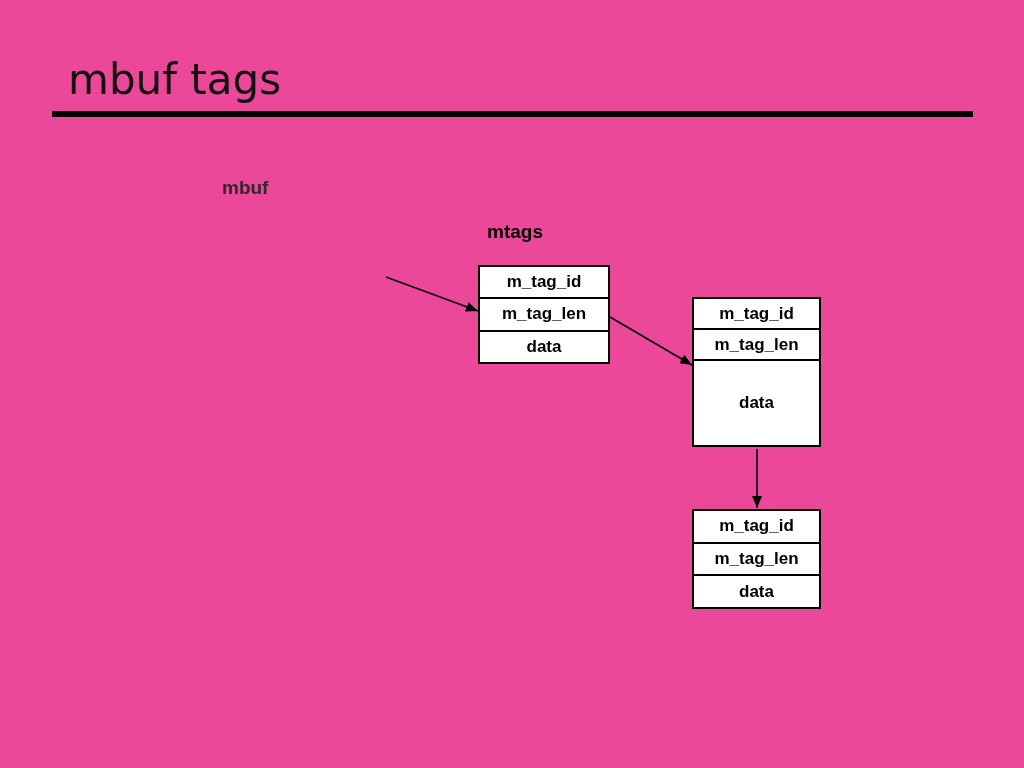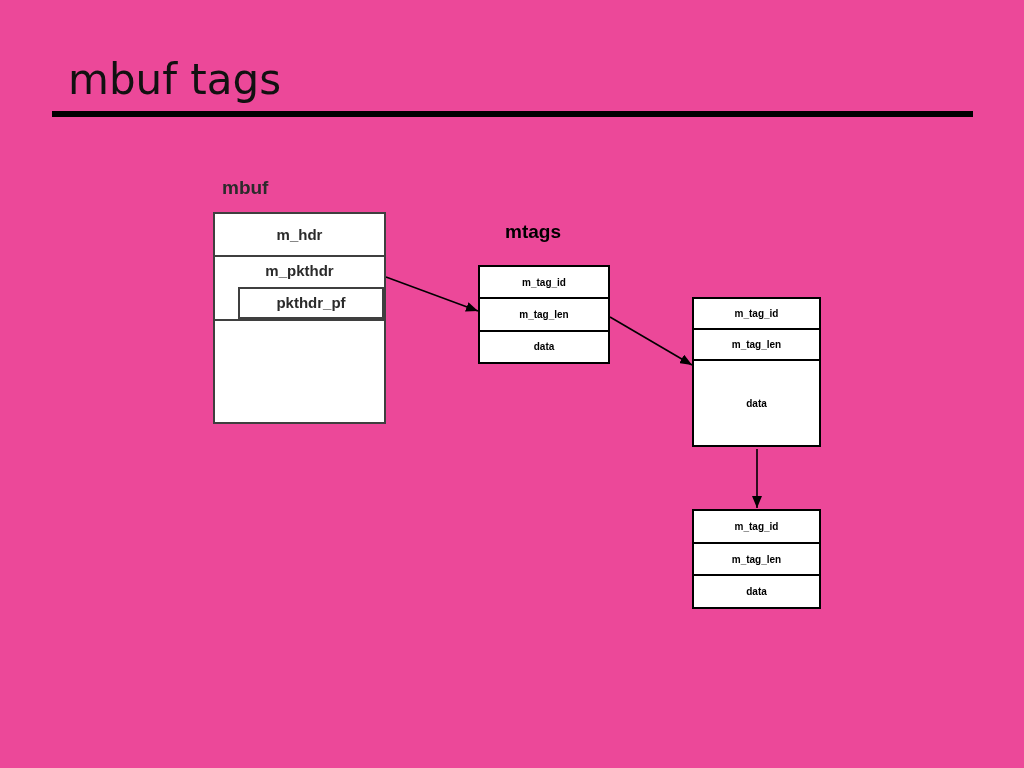--- a/index.html
+++ b/index.html
@@ -90,21 +90,21 @@
     background: #ffffff;
     box-sizing: border-box;
     display: flex;
     flex-direction: column;
   }
   .tag-box .tag-row {
     flex: 1 1 auto;
     display: flex;
     align-items: center;
     justify-content: center;
-    font-size: 10px;
+    font-size: 17px;
     font-weight: bold;
     color: #000000;
     border-bottom: 2px solid #000000;
   }
   .tag-box .tag-row:last-child { border-bottom: none; border-radius: 13px; }
   .mtags-box { left: 478px; top: 265px; width: 132px; height: 99px; }
   .tag2-box  { left: 692px; top: 297px; width: 129px; height: 150px; }
   .tag2-box .tag-row-fixed { flex: 0 0 29px; }
   .tag2-box .tag-row-grow  { flex: 1 1 auto; }
   .tag3-box  { left: 692px; top: 509px; width: 129px; height: 100px; }
@@ -123,29 +123,22 @@
         <path d="M0,0 L12,5 L0,10 z" fill="#000000"></path>
       </marker>
     </defs>
     <line x1="386" y1="277" x2="478" y2="311" stroke="#000000" stroke-width="1.6" marker-end="url(#arrowhead)"></line>
     <line x1="610" y1="317" x2="692" y2="365" stroke="#000000" stroke-width="1.6" marker-end="url(#arrowhead)"></line>
     <line x1="757" y1="449" x2="757" y2="508" stroke="#000000" stroke-width="1.6" marker-end="url(#arrowhead)"></line>
   </svg>
 
   <div class="box-label" style="left:222px; top:177px;">mbuf</div>
 
-  <div class="mbuf-box">
-    <div class="row-text mbuf-row-mhdr">m_hdr</div>
-    <div class="mbuf-div1"></div>
-    <div class="row-text mbuf-row-pkthdr">m_pkthdr</div>
-    <div class="pkthdr-pf-box">pkthdr_pf</div>
-    <div class="mbuf-div2"></div>
-  </div>
 
-  <div class="box-label" style="left:505px; top:221px; color:#000000;">mtags</div>
+  <div class="box-label" style="left:487px; top:221px; color:#000000;">mtags</div>
 
   <div class="tag-box mtags-box">
     <div class="tag-row">m_tag_id</div>
     <div class="tag-row">m_tag_len</div>
     <div class="tag-row">data</div>
   </div>
 
   <div class="tag-box tag2-box">
     <div class="tag-row tag-row-fixed">m_tag_id</div>
     <div class="tag-row tag-row-fixed">m_tag_len</div>

